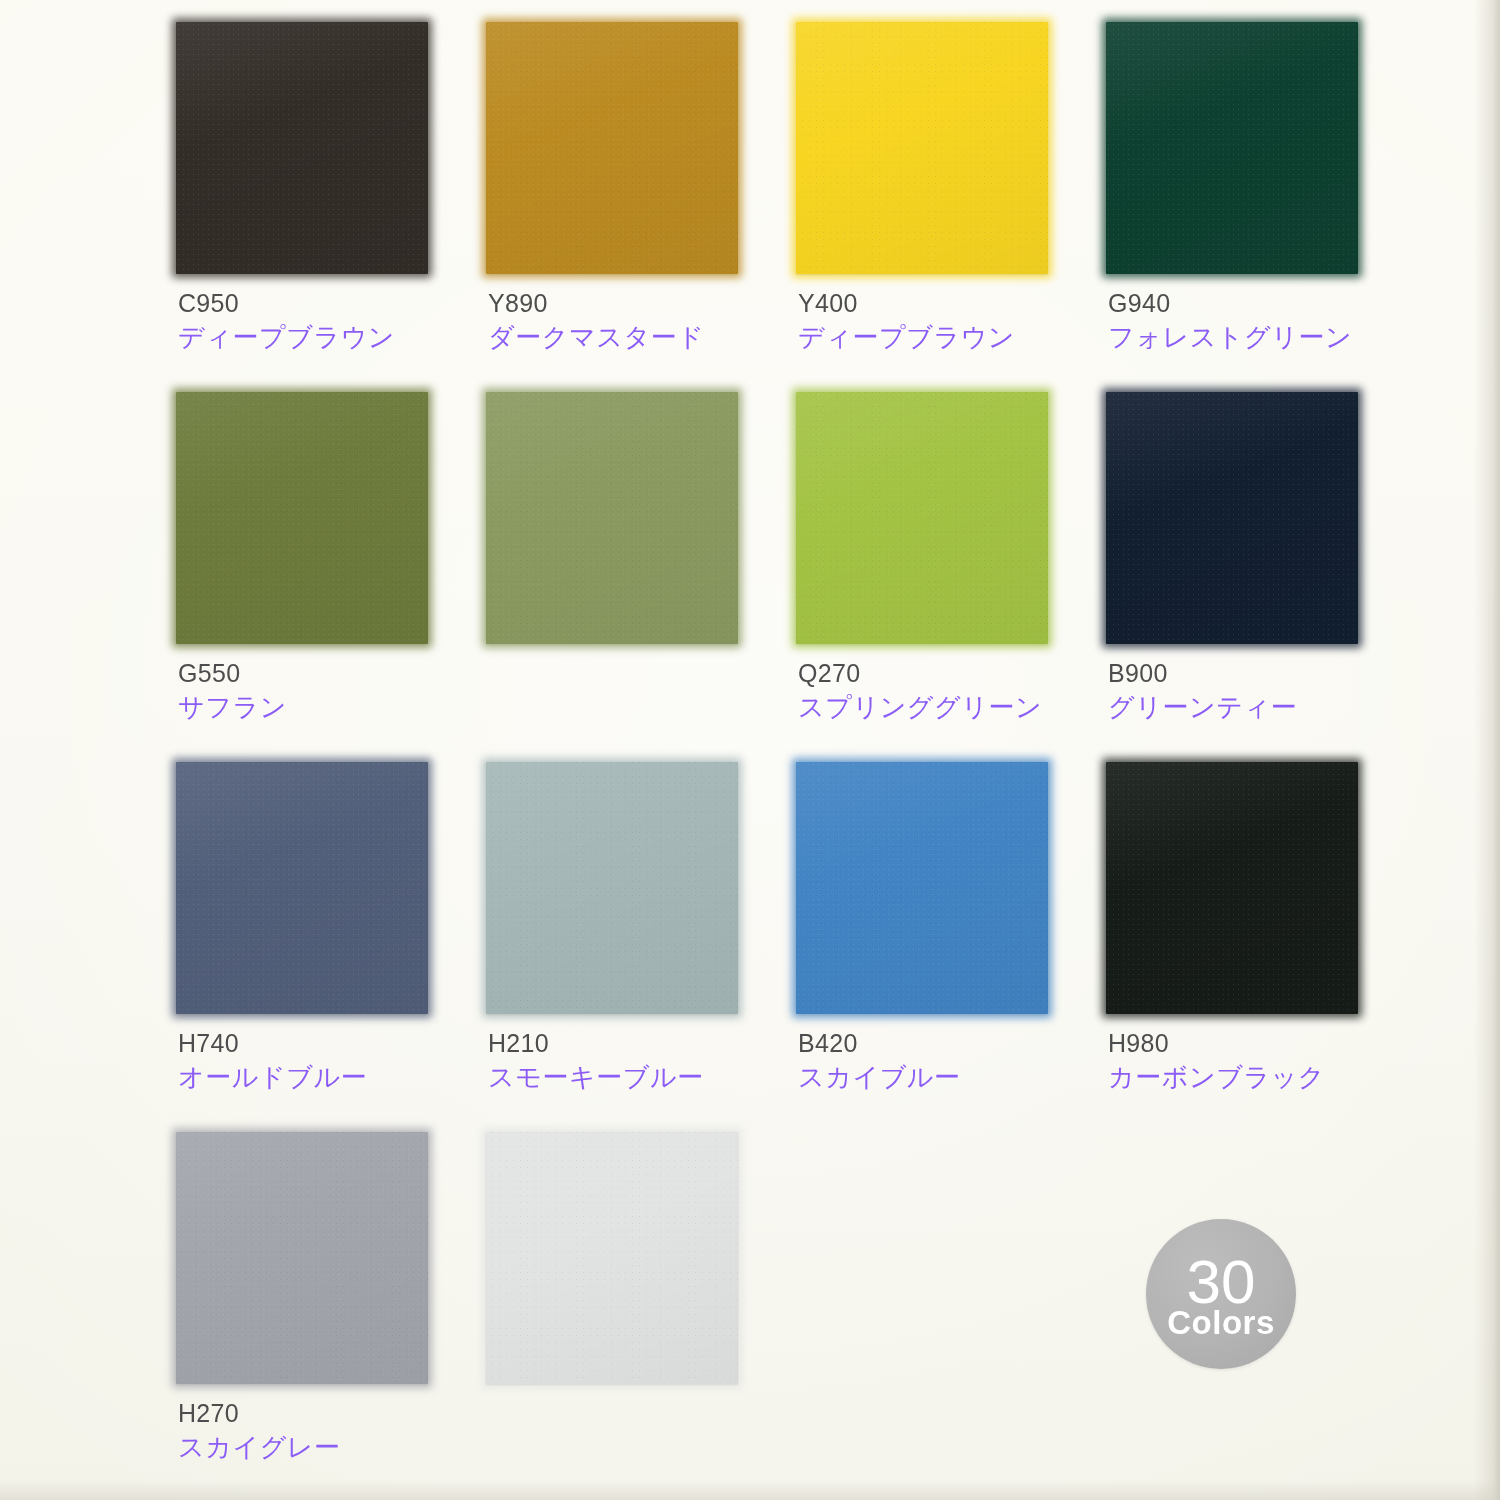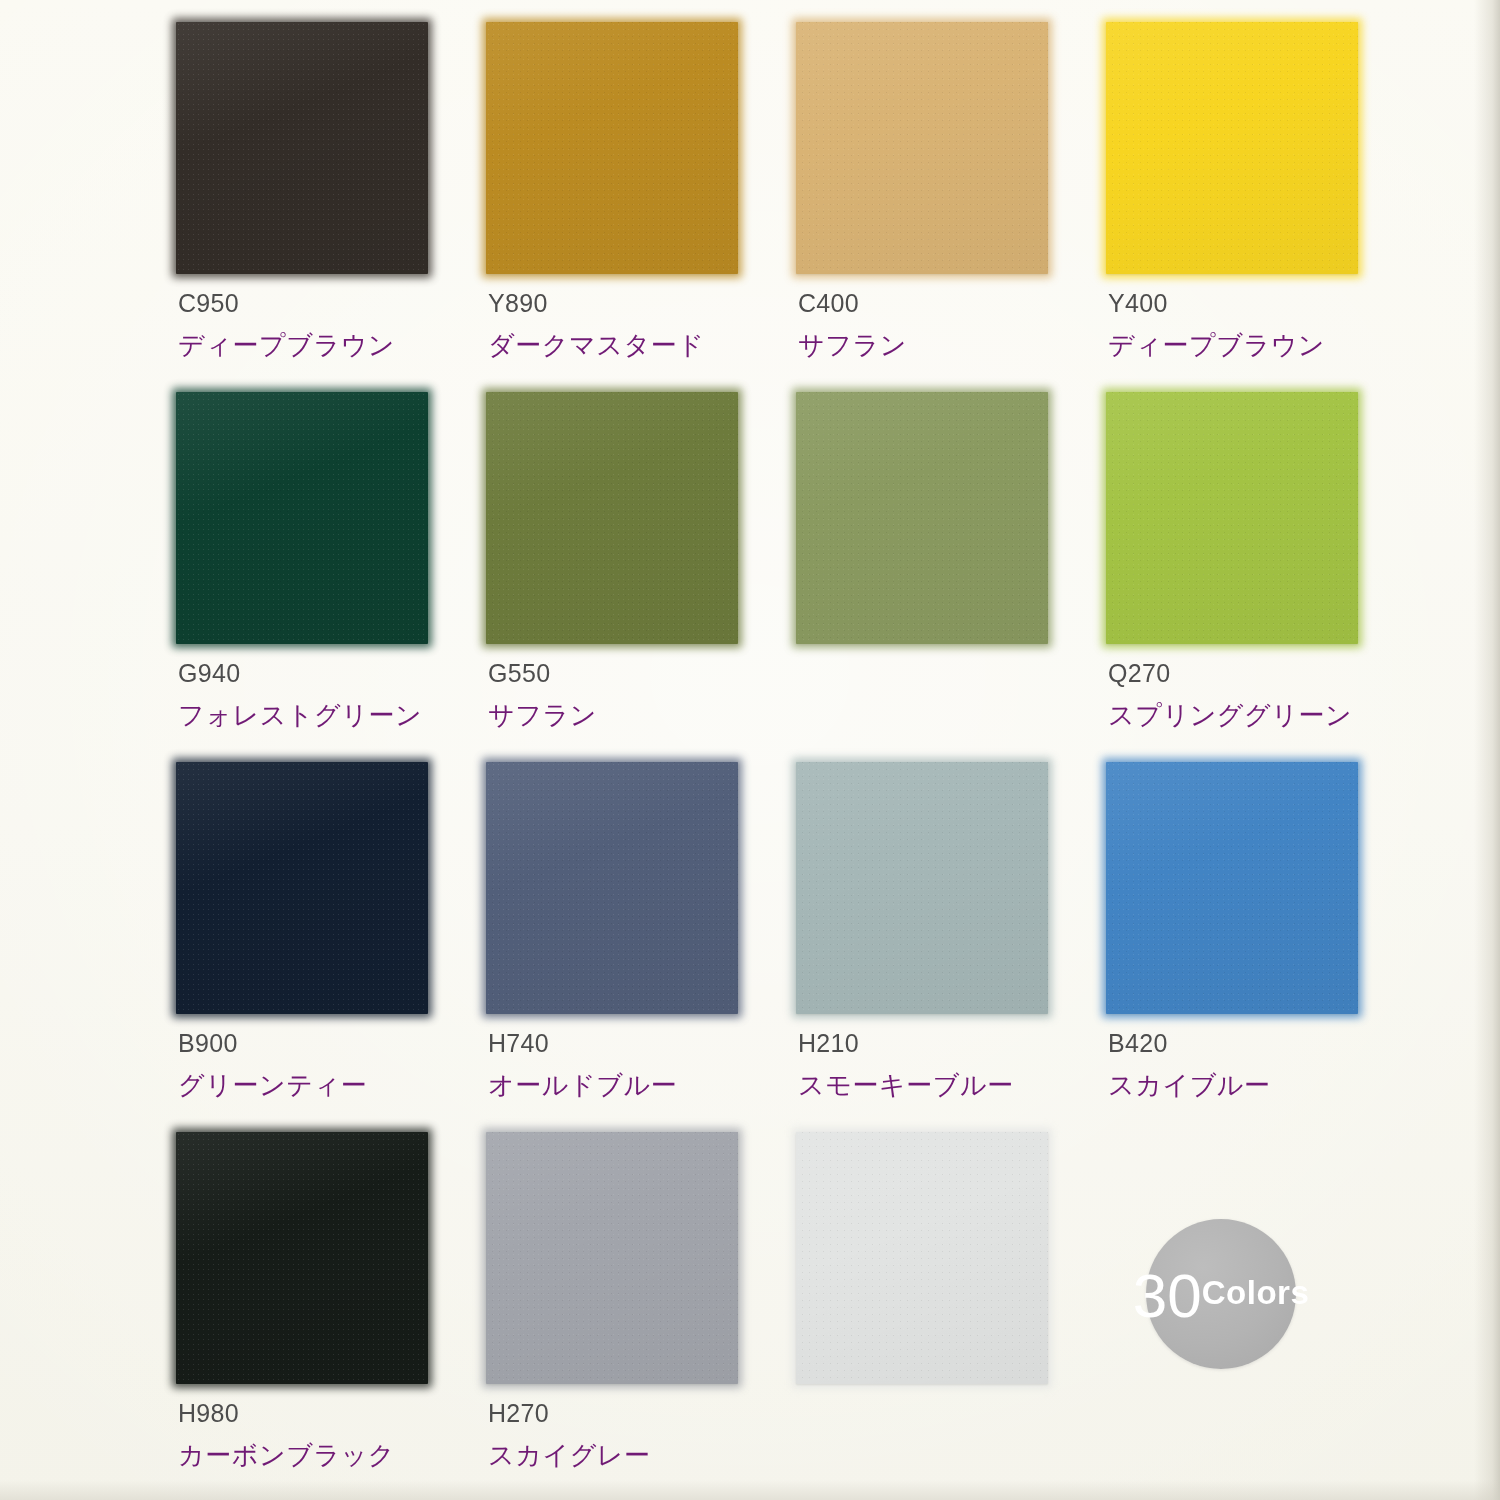--- a/index.html
+++ b/index.html
@@ -105,38 +105,38 @@
   .code {
     display: block;
     font-size: 25px;
     line-height: 1.08;
     color: #4d4d4d;
     letter-spacing: 0.3px;
     white-space: nowrap;
   }
   .name {
     display: block;
-    margin-top: 14px;
+    margin-top: 6px;
     font-size: 26px;
     line-height: 1.1;
-    color: #701a75;
+    color: #8b5cf6;
     letter-spacing: 0.6px;
     white-space: nowrap;
   }
 
   #colors-badge {
     position: absolute;
     left: 1146px;
     top: 1219px;
     width: 150px;
     height: 150px;
     border-radius: 50%;
     background: radial-gradient(circle at 38% 32%, #bdbdbd 0%, #b3b3b3 55%, #a8a8a8 100%);
     display: flex;
-    flex-direction: row;
+    flex-direction: column;
     align-items: center;
     justify-content: center;
     box-shadow: 0 1px 3px rgba(150,150,150,0.25);
   }
   #colors-badge .badge-num {
     font-size: 62px;
     line-height: 0.92;
     color: #ffffff;
     font-weight: 300;
     letter-spacing: 0px;
@@ -176,32 +176,20 @@
           <div class="chip-shade"></div>
         </div>
       </div>
       <div class="chip-label">
         <span class="code">Y890</span>
         <span class="name">ダークマスタード</span>
       </div>
     </div>
     <div class="swatch-cell">
       <div class="chip-wrap">
-        <div class="chip-fuzz" style="background: rgb(217, 179, 116);"></div>
-        <div class="chip" style="background-color: rgb(217, 179, 116);">
-          <div class="chip-shade"></div>
-        </div>
-      </div>
-      <div class="chip-label">
-        <span class="code">C400</span>
-        <span class="name">サフラン</span>
-      </div>
-    </div>
-    <div class="swatch-cell">
-      <div class="chip-wrap">
         <div class="chip-fuzz" style="background: rgb(247, 213, 33);"></div>
         <div class="chip" style="background-color: rgb(247, 213, 33);">
           <div class="chip-shade"></div>
         </div>
       </div>
       <div class="chip-label">
         <span class="code">Y400</span>
         <span class="name">ディープブラウン</span>
       </div>
     </div>

